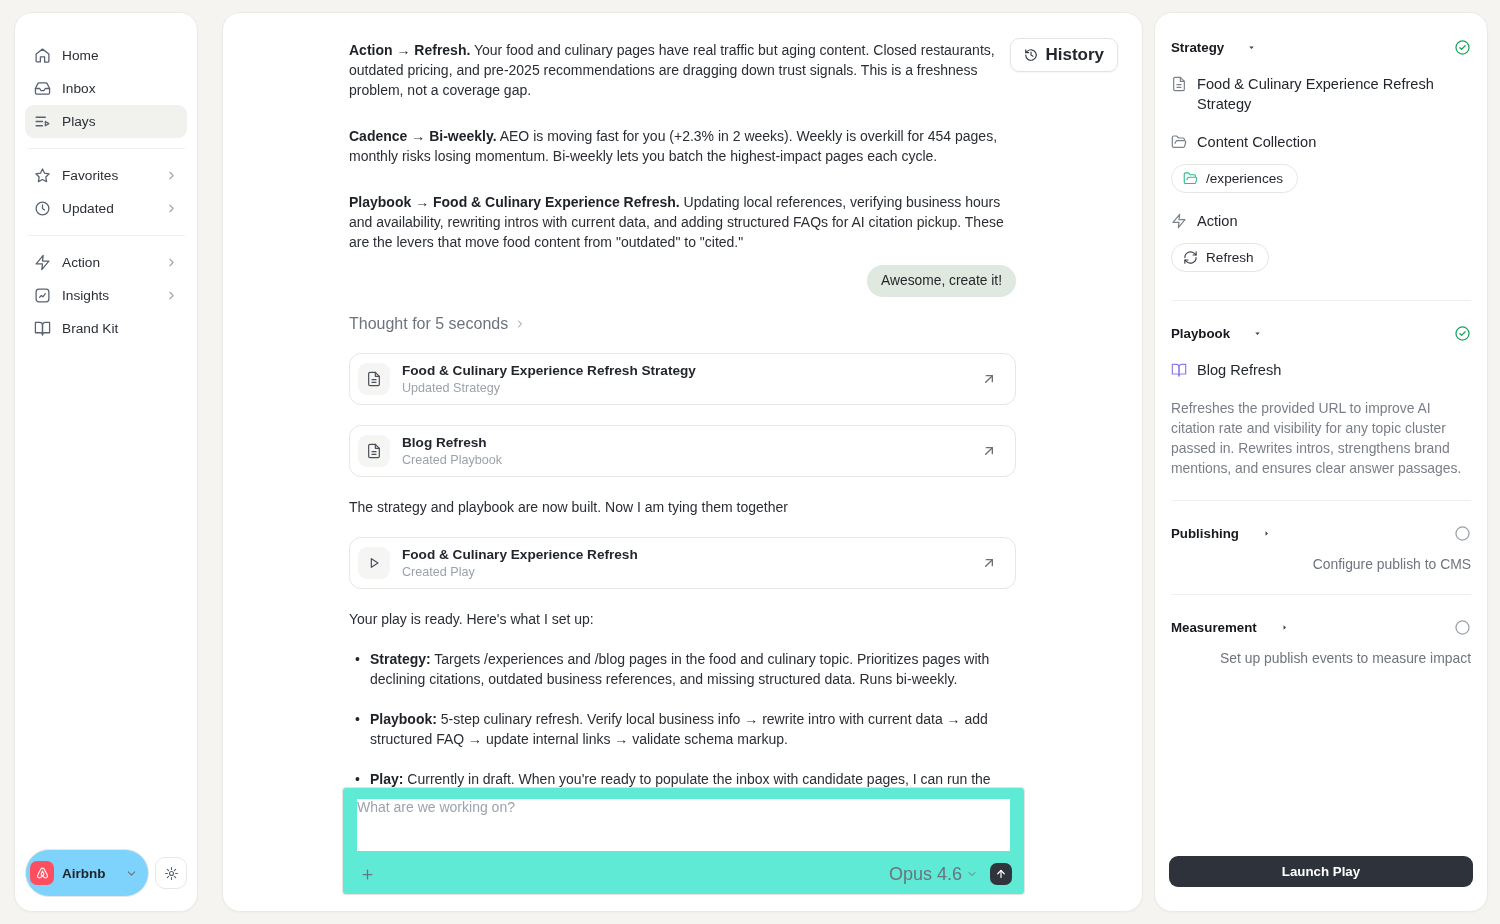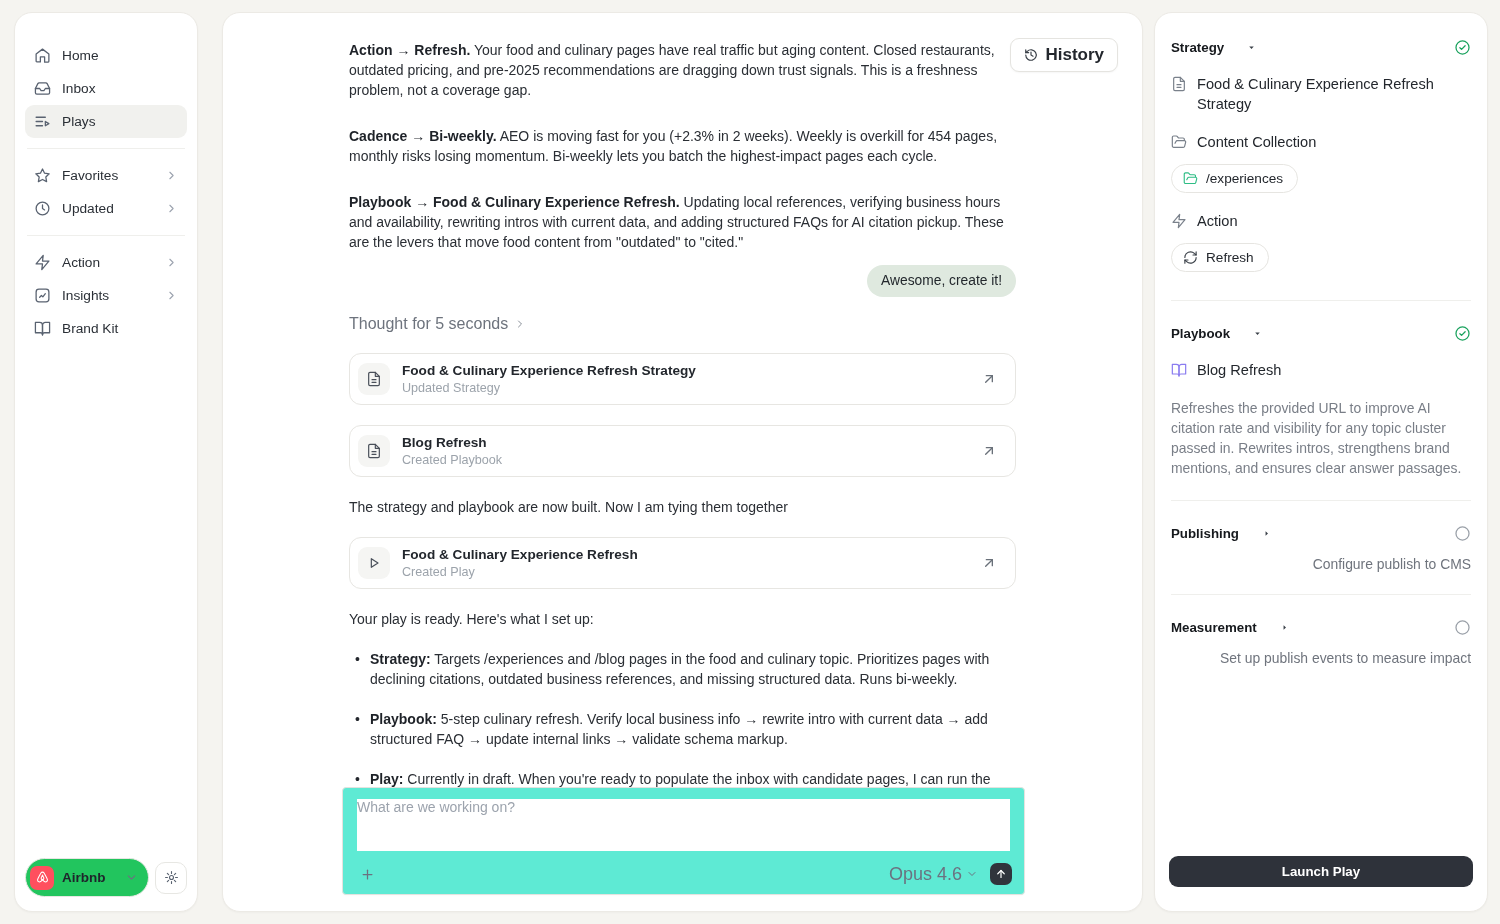--- a/index.html
+++ b/index.html
@@ -28,21 +28,21 @@
   .nav-ic { width:17px; height:17px; color:#596270; display:flex; flex-shrink:0; }
   .nav-ic svg { width:100%; height:100%; }
   .nav-chev { margin-left:auto; width:13px; height:13px; color:#9CA3AF; display:flex; }
   .nav-chev svg { width:100%; height:100%; }
   .side-div { height:1px; background:#EFEFEC; margin:10px 2px; }
   .side-spacer { flex:1; }
   .workspace-row { display:flex; gap:6px; align-items:center; }
   .ws-pill {
     flex:1; display:flex; align-items:center; gap:8px;
     border:1px solid #E7E7E3; border-radius:999px; padding:3px 10px 3px 4px;
-    background:#22c55e; cursor:pointer; height:39px;
+    background:#7dd3fc; cursor:pointer; height:48px;
   }
   .ws-logo {
     width:24px; height:24px; border-radius:7px; background:#FF4F5E;
     display:flex; align-items:center; justify-content:center; flex-shrink:0;
   }
   .ws-logo svg { width:17px; height:17px; }
   .ws-name { font-weight:700; font-size:13.5px; color:#1F242B; }
   .ws-chev { margin-left:auto; width:13px; height:13px; color:#6B7280; display:flex; }
   .ws-gear {
     width:32px; height:32px; border:1px solid #E7E7E3; border-radius:10px;

